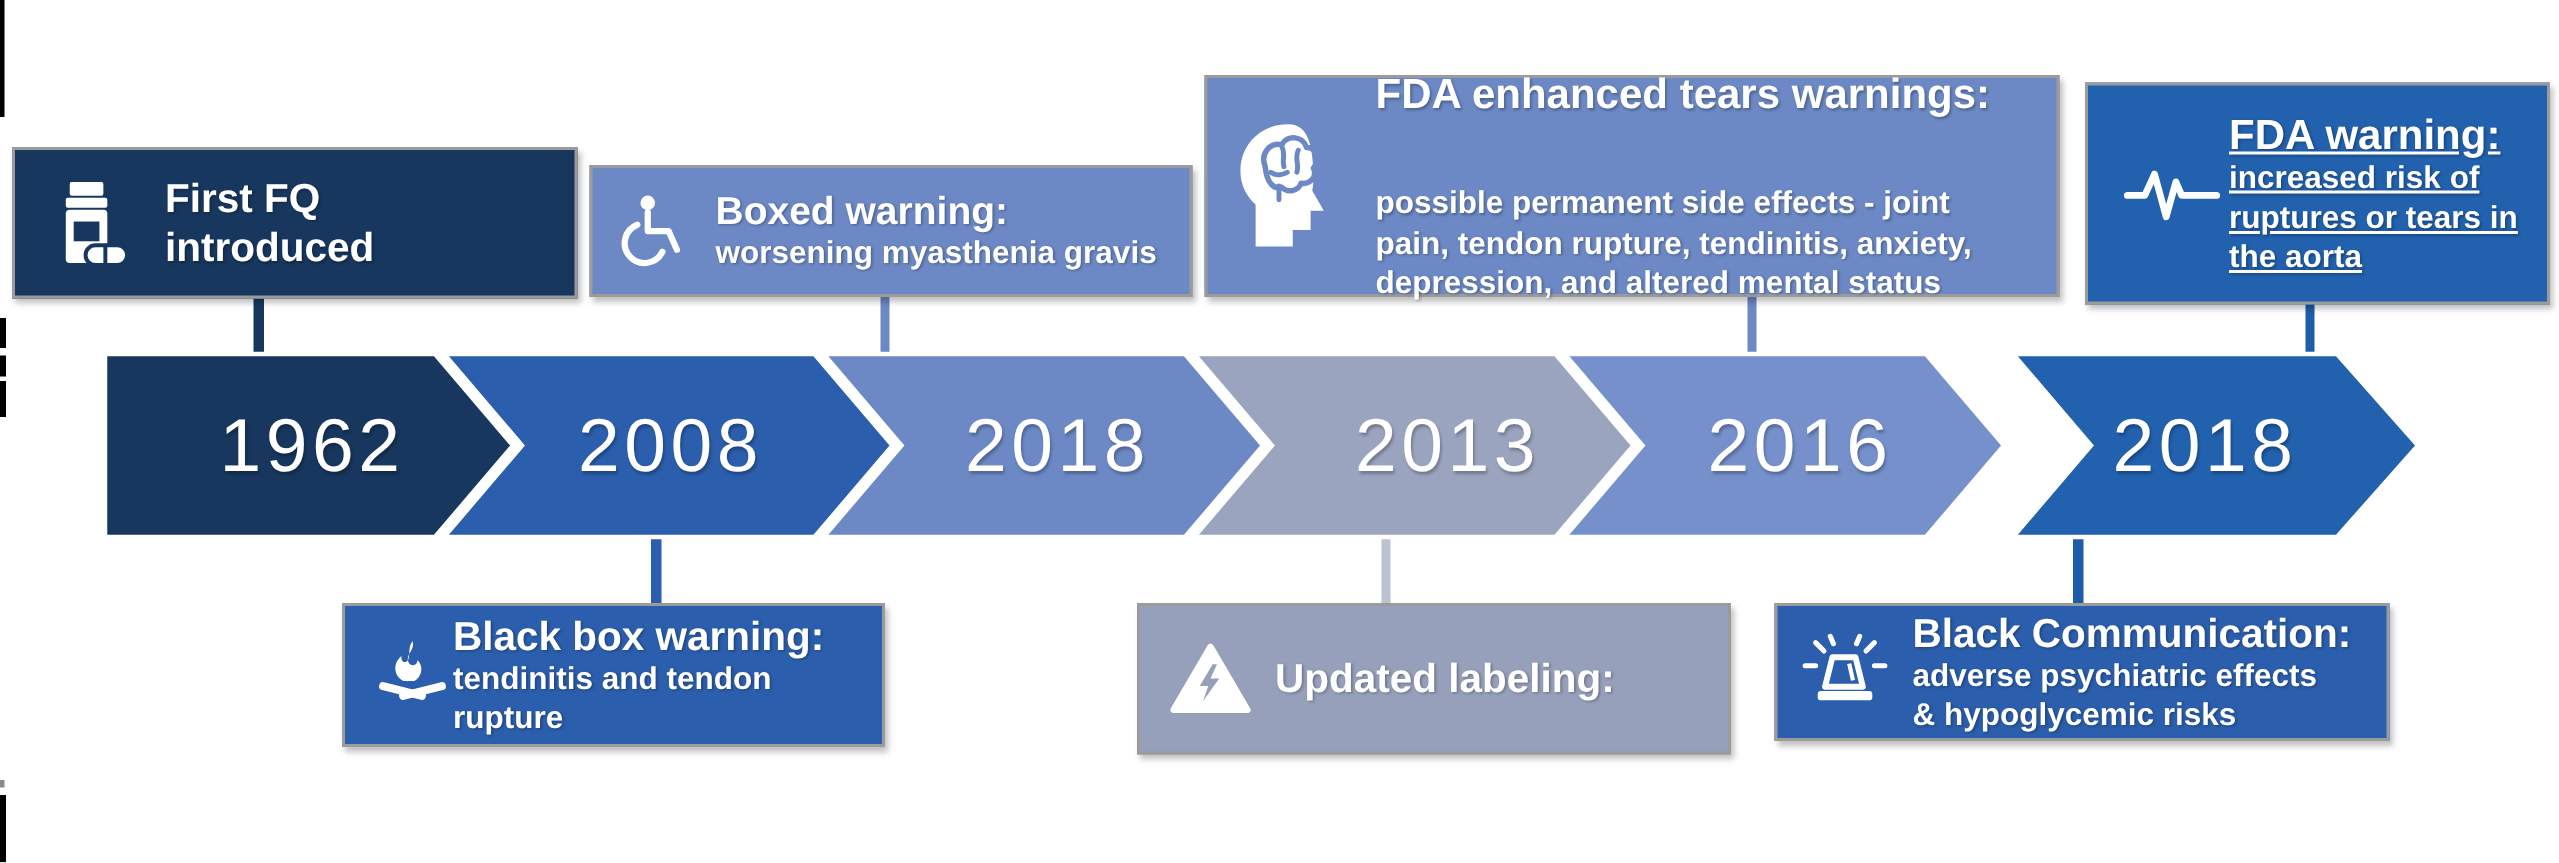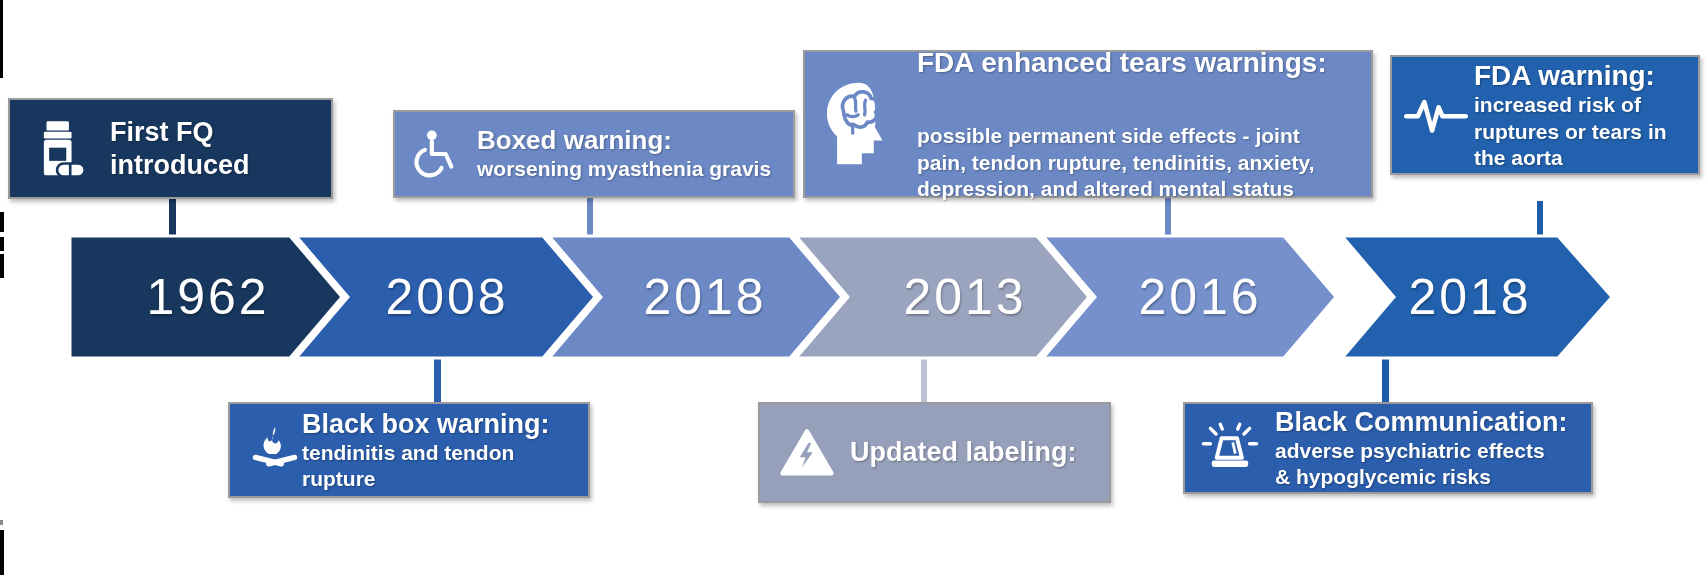--- a/index.html
+++ b/index.html
@@ -46,21 +46,21 @@
     <polygon points="1342,236 1558,236 1612,297 1558,358 1342,358 1394,297" stroke="#ffffff" stroke-width="3" fill="#2261AE"></polygon>
   </svg>
 
   <div class="year" style="left:88px;width:240px;">1962</div>
   <div class="year" style="left:327px;width:240px;">2008</div>
   <div class="year" style="left:585px;width:240px;">2018</div>
   <div class="year" style="left:845px;width:240px;">2013</div>
   <div class="year" style="left:1080px;width:240px;">2016</div>
   <div class="year" style="left:1350px;width:240px;">2018</div>
 
-  <div class="callout" style="left: 8px; top: 98px; width: 325px; height: 101px; padding-left: 24px; background-color: rgb(23, 55, 94); --bg: #17375E;">
+  <div class="callout" style="left: 8px; top: 98px; width: 377px; height: 101px; padding-left: 24px; background-color: rgb(23, 55, 94); --bg: #17375E;">
     <span class="icon">
       <svg width="54" height="58" viewBox="0 0 40 44">
         <rect x="9" y="1" width="17" height="7" rx="1" fill="#fff"></rect>
         <rect x="7" y="9" width="21" height="5" rx="1" fill="#fff"></rect>
         <rect x="7" y="15" width="21" height="27" rx="2" fill="#fff"></rect>
         <rect x="11" y="21" width="13" height="10" fill="var(--bg)"></rect>
         <rect x="17" y="33" width="21" height="10" rx="5" fill="#fff" stroke="var(--bg)" stroke-width="2"></rect>
         <line x1="27" y1="33" x2="27" y2="43" stroke="var(--bg)" stroke-width="2"></line>
       </svg>
     </span>
@@ -91,21 +91,21 @@
         <path d="M19 9.5 c1.5 3 0 5 .8 7.5 M25 11 c-1.5 3 .5 5-.5 8 M15 19 c2 1.5 4.5 1 6 0" fill="none" stroke="var(--bg)" stroke-width="1.8" stroke-linecap="round"></path>
         <path d="M18 24 v5" fill="none" stroke="var(--bg)" stroke-width="1.8" stroke-linecap="round"></path>
       </svg>
     </span>
     <div class="text" style="margin-left:16px;">
       <div class="title" style="font-size:28px;">FDA enhanced tears warnings:</div>
       <div class="body" style="width:430px;margin-top:44px;">possible permanent side effects - joint pain, tendon rupture, tendinitis, anxiety, depression, and altered mental status</div>
     </div>
   </div>
 
-  <div class="callout" style="left: 1390px; top: 55px; width: 310px; height: 120px; padding-left: 12px; background-color: rgb(34, 97, 174); --bg: #2261AE;">
+  <div class="callout" style="left: 1390px; top: 55px; width: 310px; height: 148px; padding-left: 24px; background-color: rgb(34, 97, 174); text-decoration: underline; --bg: #2261AE;">
     <span class="icon">
       <svg width="64" height="44" viewBox="0 0 48 34">
         <polyline points="1,18 10,18 15,7 21,29 26,11 29,18 47,18" fill="none" stroke="#fff" stroke-width="3.5" stroke-linecap="round" stroke-linejoin="round"></polyline>
       </svg>
     </span>
     <div class="text" style="margin-left:6px;">
       <div class="title" style="font-size:28px;">FDA warning:</div>
       <div class="body" style="width:200px;">increased risk of ruptures or tears in the aorta</div>
     </div>
   </div>
@@ -117,21 +117,21 @@
         <rect x="3" y="24" width="24" height="4" rx="2" transform="rotate(14 15 26)" fill="#fff"></rect>
         <rect x="13" y="24" width="24" height="4" rx="2" transform="rotate(-14 25 26)" fill="#fff"></rect>
       </svg>
     </span>
     <div class="text" style="margin-left:0;">
       <div class="title" style="font-size:27px;">Black box warning:</div>
       <div class="body">tendinitis and tendon rupture</div>
     </div>
   </div>
 
-  <div class="callout" style="left: 758px; top: 402px; width: 353px; height: 101px; padding-left: 18px; background-color: rgb(150, 160, 187); --bg: #96A0BB;">
+  <div class="callout" style="left: 758px; top: 402px; width: 396px; height: 101px; padding-left: 18px; background-color: rgb(150, 160, 187); --bg: #96A0BB;">
     <span class="icon">
       <svg width="58" height="52" viewBox="0 0 40 36">
         <path d="M20 3 L37 32 L3 32 Z" fill="#fff" stroke="#fff" stroke-width="3" stroke-linejoin="round"></path>
         <polygon points="21,11 15,21 19,21 16.5,28 24,17.5 20,17.5 23,11" fill="var(--bg)"></polygon>
       </svg>
     </span>
     <div class="text" style="margin-left:14px;">
       <div class="title" style="font-size:27px;">Updated labeling:</div>
     </div>
   </div>

